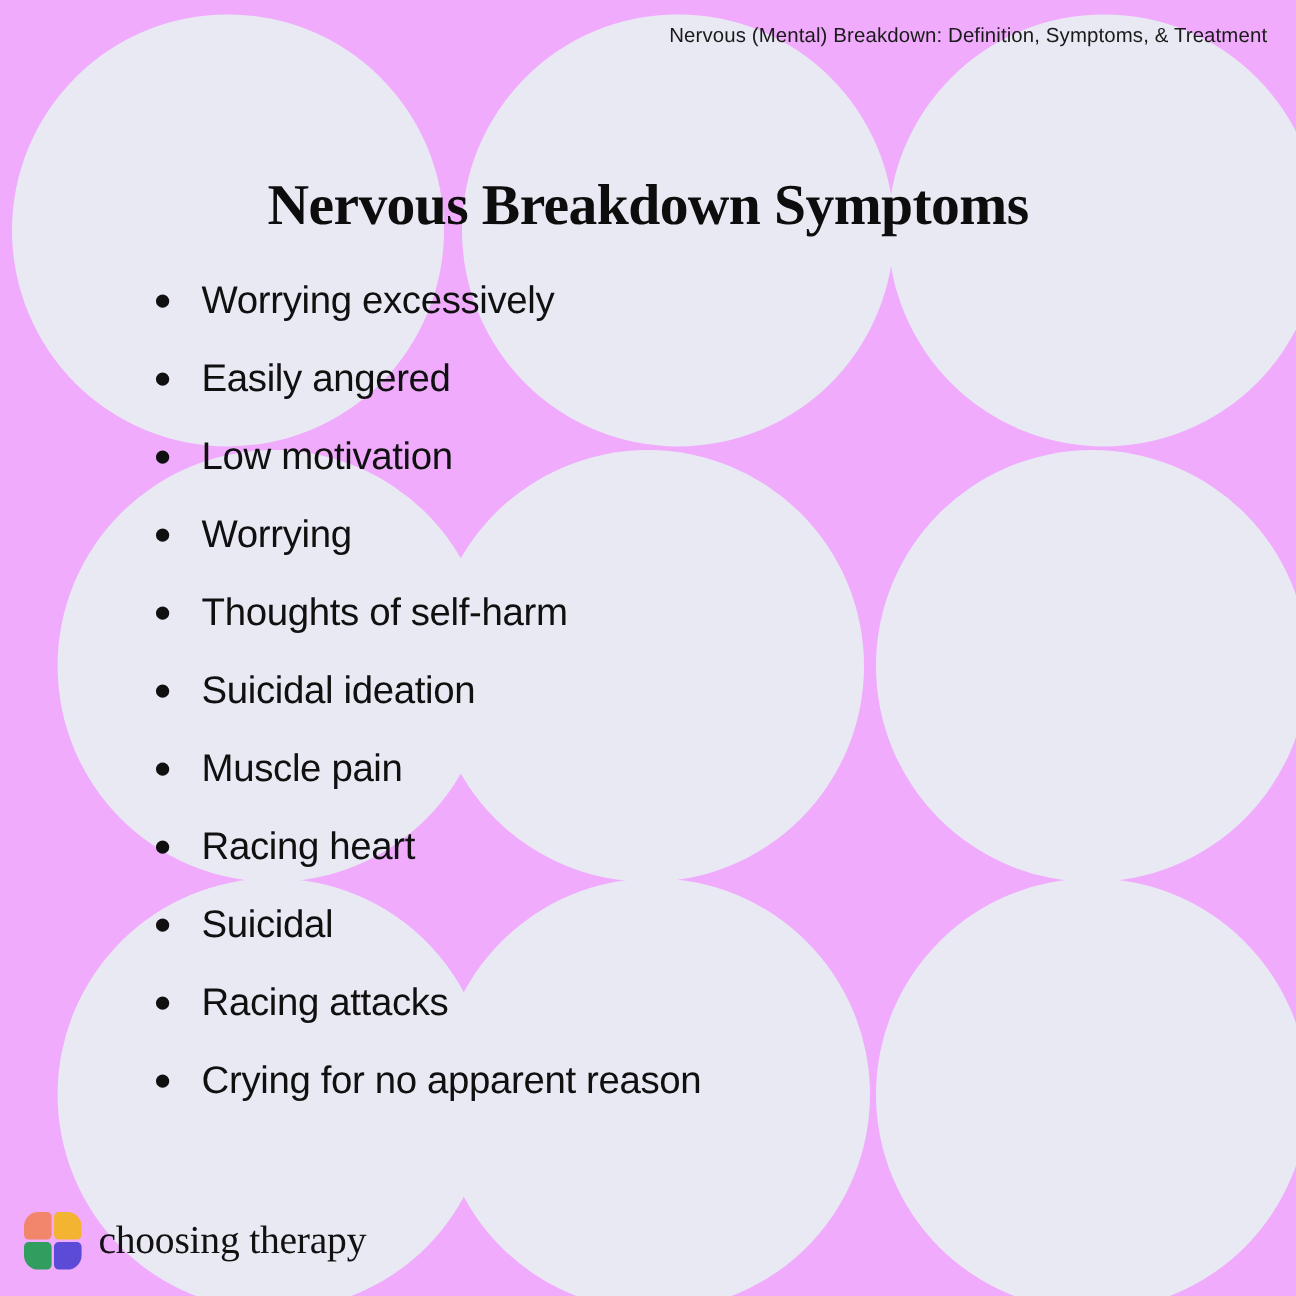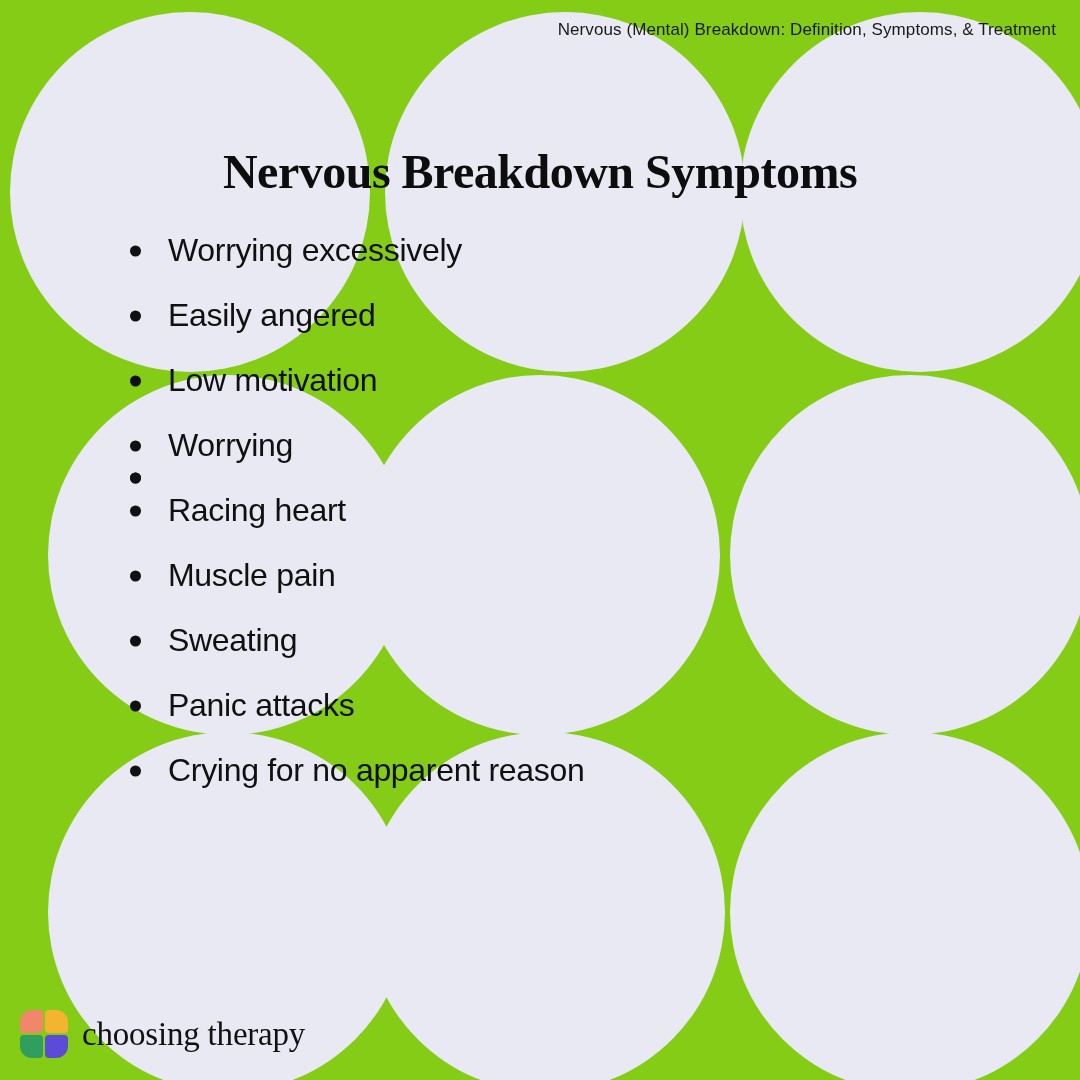--- a/index.html
+++ b/index.html
@@ -10,21 +10,21 @@
     width: 1080px;
     height: 1080px;
     overflow: hidden;
     font-family: "Liberation Sans", sans-serif;
     background: #f7f7fc;
   }
   .canvas {
     position: relative;
     width: 1080px;
     height: 1080px;
-    background: #84cc16;
+    background: #f0abfc;
     overflow: hidden;
   }
   
   .circles {
     position: absolute;
     inset: 0;
     pointer-events: none;
   }
   .circle {
     position: absolute;
@@ -136,26 +136,26 @@
 
   <div class="header-note">Nervous (Mental) Breakdown: Definition, Symptoms, &amp; Treatment</div>
 
   <h1 class="title">Nervous Breakdown Symptoms</h1>
 
   <ul class="symptom-list">
     <li><span class="bullet"></span><span>Worrying excessively</span></li>
     <li><span class="bullet"></span><span>Easily angered</span></li>
     <li><span class="bullet"></span><span>Low motivation</span></li>
     <li><span class="bullet"></span><span>Worrying</span></li>
-    <li><span class="bullet"></span></li>
-    <li><span class="bullet"></span></li>
+    <li><span class="bullet"></span><span>Thoughts of self-harm</span></li>
+    <li><span class="bullet"></span><span>Suicidal ideation</span></li>
+    <li><span class="bullet"></span><span>Muscle pain</span></li>
     <li><span class="bullet"></span><span>Racing heart</span></li>
-    <li><span class="bullet"></span><span>Muscle pain</span></li>
-    <li><span class="bullet"></span><span>Sweating</span></li>
-    <li><span class="bullet"></span><span>Panic attacks</span></li>
+    <li><span class="bullet"></span><span>Suicidal</span></li>
+    <li><span class="bullet"></span><span>Racing attacks</span></li>
     <li><span class="bullet"></span><span>Crying for no apparent reason</span></li>
   </ul>
 
   <div class="brand">
     <div class="brand-mark">
       <span class="q tl"></span>
       <span class="q tr"></span>
       <span class="q bl"></span>
       <span class="q br"></span>
     </div>

